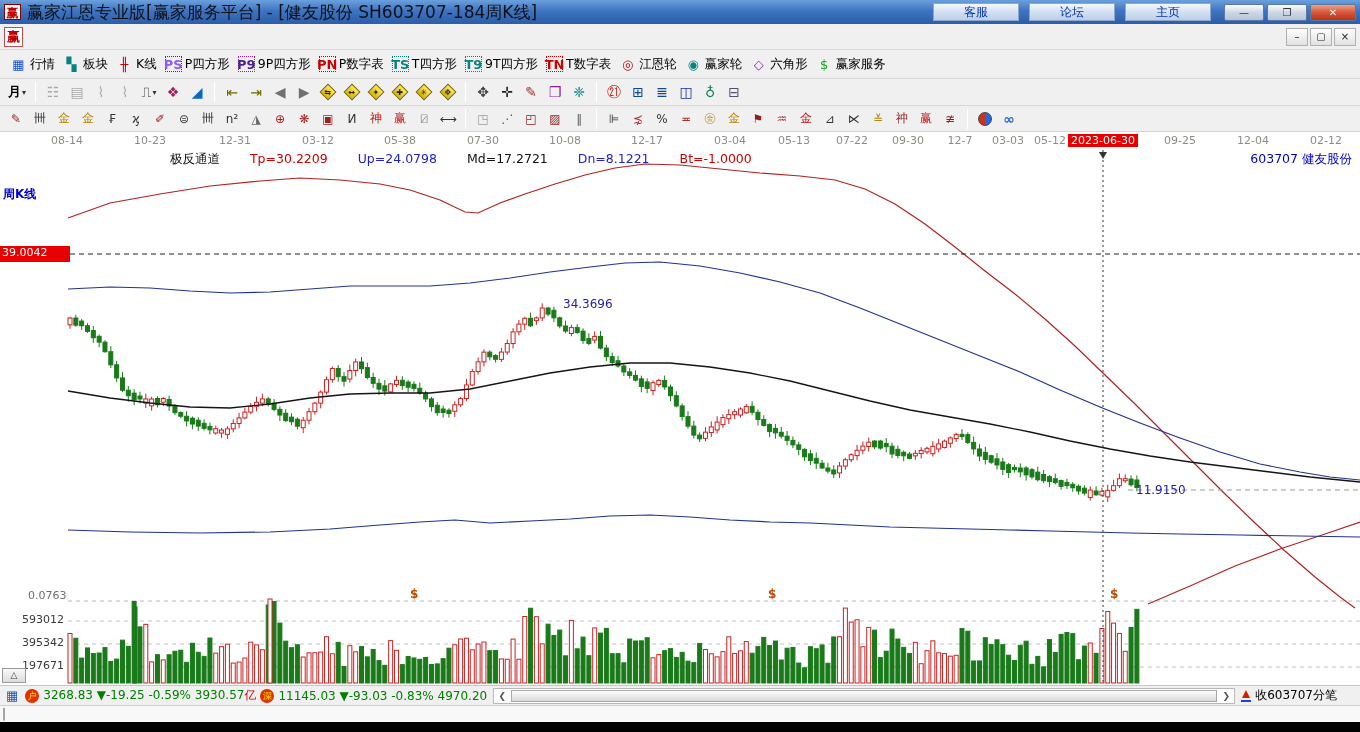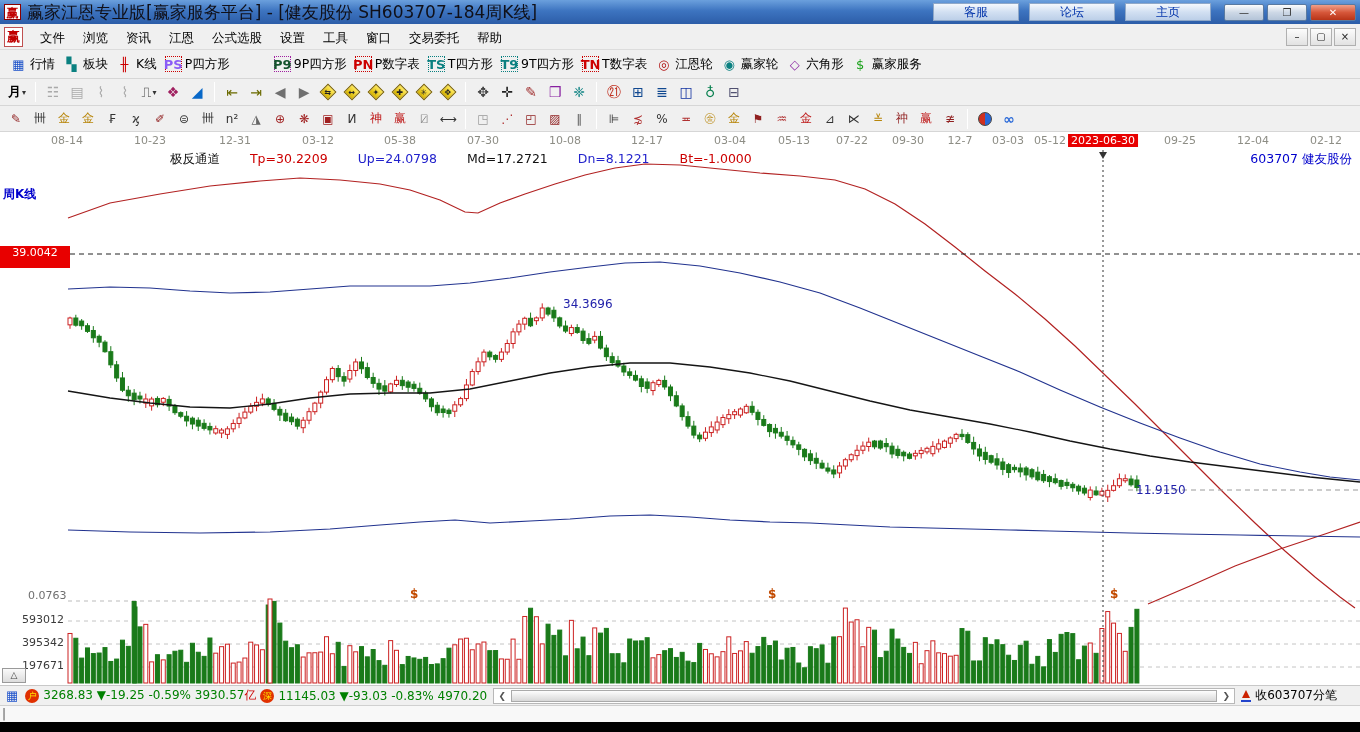--- a/index.html
+++ b/index.html
@@ -42,21 +42,21 @@
   .chartwrap { position:relative; width:1360px; height:553px; background:#fff; flex:0 0 auto; overflow:hidden; }
   .chartwrap svg { position:absolute; left:0; top:0; }
   .daterow { position:absolute; left:0; top:0; width:100%; height:18px; }
   .dlabel { position:absolute; top:2px; transform:translateX(-50%); font-size:11px; color:#8d8d85; white-space:nowrap; }
   .dlabel.hl { background:#e80000; color:#fff; padding:0 3px; font-size:11px; z-index:3; }
   .ovl { position:absolute; font-size:12px; white-space:nowrap; }
   .pane-label { left:3px; top:6px; color:#0000cc; font-weight:bold; font-size:12px;margin-top:48px; }
   .ind-row { left:170px; top:19px; font-size:12.5px; }
   .ind-row span { margin-right:26px; }
   .stock-label { right:8px; top:19px; color:#0000cc; font-size:12.5px; }
-  .price-tag { left:0; top:114px; width:70px; background:#e80000; color:#fff; font-size:11px; padding:0 2px 9px 2px;text-align:center; }
+  .price-tag { left:0; top:114px; width:70px; background:#e80000; color:#fff; font-size:11px; padding:0 2px 3px 2px; }
   .ann { color:#2222aa; font-size:12px; }
   .graylab { color:#6f6f6f; font-size:11px; }
   .vollab { color:#3a3a3a; font-size:11px; }
   .corner-btn { position:absolute; left:2px; top:536px; width:24px; height:15px; border:1px solid #9a9a9a; background:linear-gradient(#fafafa,#dcdcdc); font-size:9px; color:#444; text-align:center; line-height:13px; cursor:pointer; }
 
   
   .statusbar { height:20px; background:#f0f0f0; border-top:1px solid #c8c8c8; display:flex; align-items:center; padding:0 3px; flex:0 0 auto; font-size:12px; }
   .sb-ic { color:#2255cc; font-size:13px; margin:0 3px; }
   .circ { width:14px; height:14px; border-radius:50%; background:#e03000; color:#ffe000; font-size:9px; line-height:14px; text-align:center; margin:0 4px; flex:0 0 auto; }
   .green { color:#008000; }
@@ -86,21 +86,20 @@
     <span class="tb-linkbtn">客服</span>
     <span class="tb-linkbtn">论坛</span>
     <span class="tb-linkbtn">主页</span>
     <span class="winbtn">—</span>
     <span class="winbtn">❐</span>
     <span class="winbtn close">✕</span>
   </div>
 
   <div class="menubar">
     <span class="mlogo">赢</span>
-    <span id="menu-items"><span class="menu-item">文件</span><span class="menu-item">浏览</span><span class="menu-item">资讯</span><span class="menu-item">江恩</span><span class="menu-item">公式选股</span><span class="menu-item">设置</span><span class="menu-item">工具</span><span class="menu-item">窗口</span><span class="menu-item">交易委托</span><span class="menu-item">帮助</span></span>
     <span class="mdi-btns">
       <span class="mdi-btn">–</span>
       <span class="mdi-btn">▢</span>
       <span class="mdi-btn">×</span>
     </span>
   </div>
 
   <div class="toolbar toolbar1" id="toolbar-main">
       <span class="tbtn">
         <span class="ic" style="color: rgb(26, 80, 200);">▦</span>
@@ -112,21 +111,21 @@
       </span>
       <span class="tbtn">
         <span class="ic" style="color: rgb(204, 0, 0);">╫</span>
         <span>K线</span>
       </span>
       <span class="tbtn">
         <span class="ic icbox" style="color: #8b5cf6; border-color: rgb(204, 0, 0); border-style: dotted;">PS</span>
         <span>P四方形</span>
       </span>
       <span class="tbtn">
-        <span class="ic icbox" style="color: #14532d; border-color: rgb(160, 32, 160); border-style: dotted; margin-left: 36px;">P9</span>
+        <span class="ic icbox" style="color: #4c1d95; border-color: rgb(160, 32, 160); border-style: dotted;">P9</span>
         <span>9P四方形</span>
       </span>
       <span class="tbtn">
         <span class="ic icbox" style="color: rgb(204, 0, 0); border-color: rgb(204, 0, 0); border-style: dotted;">PN</span>
         <span>P数字表</span>
       </span>
       <span class="tbtn">
         <span class="ic icbox" style="color: rgb(10, 128, 128); border-color: rgb(10, 128, 128); border-style: dotted;">TS</span>
         <span>T四方形</span>
       </span>

